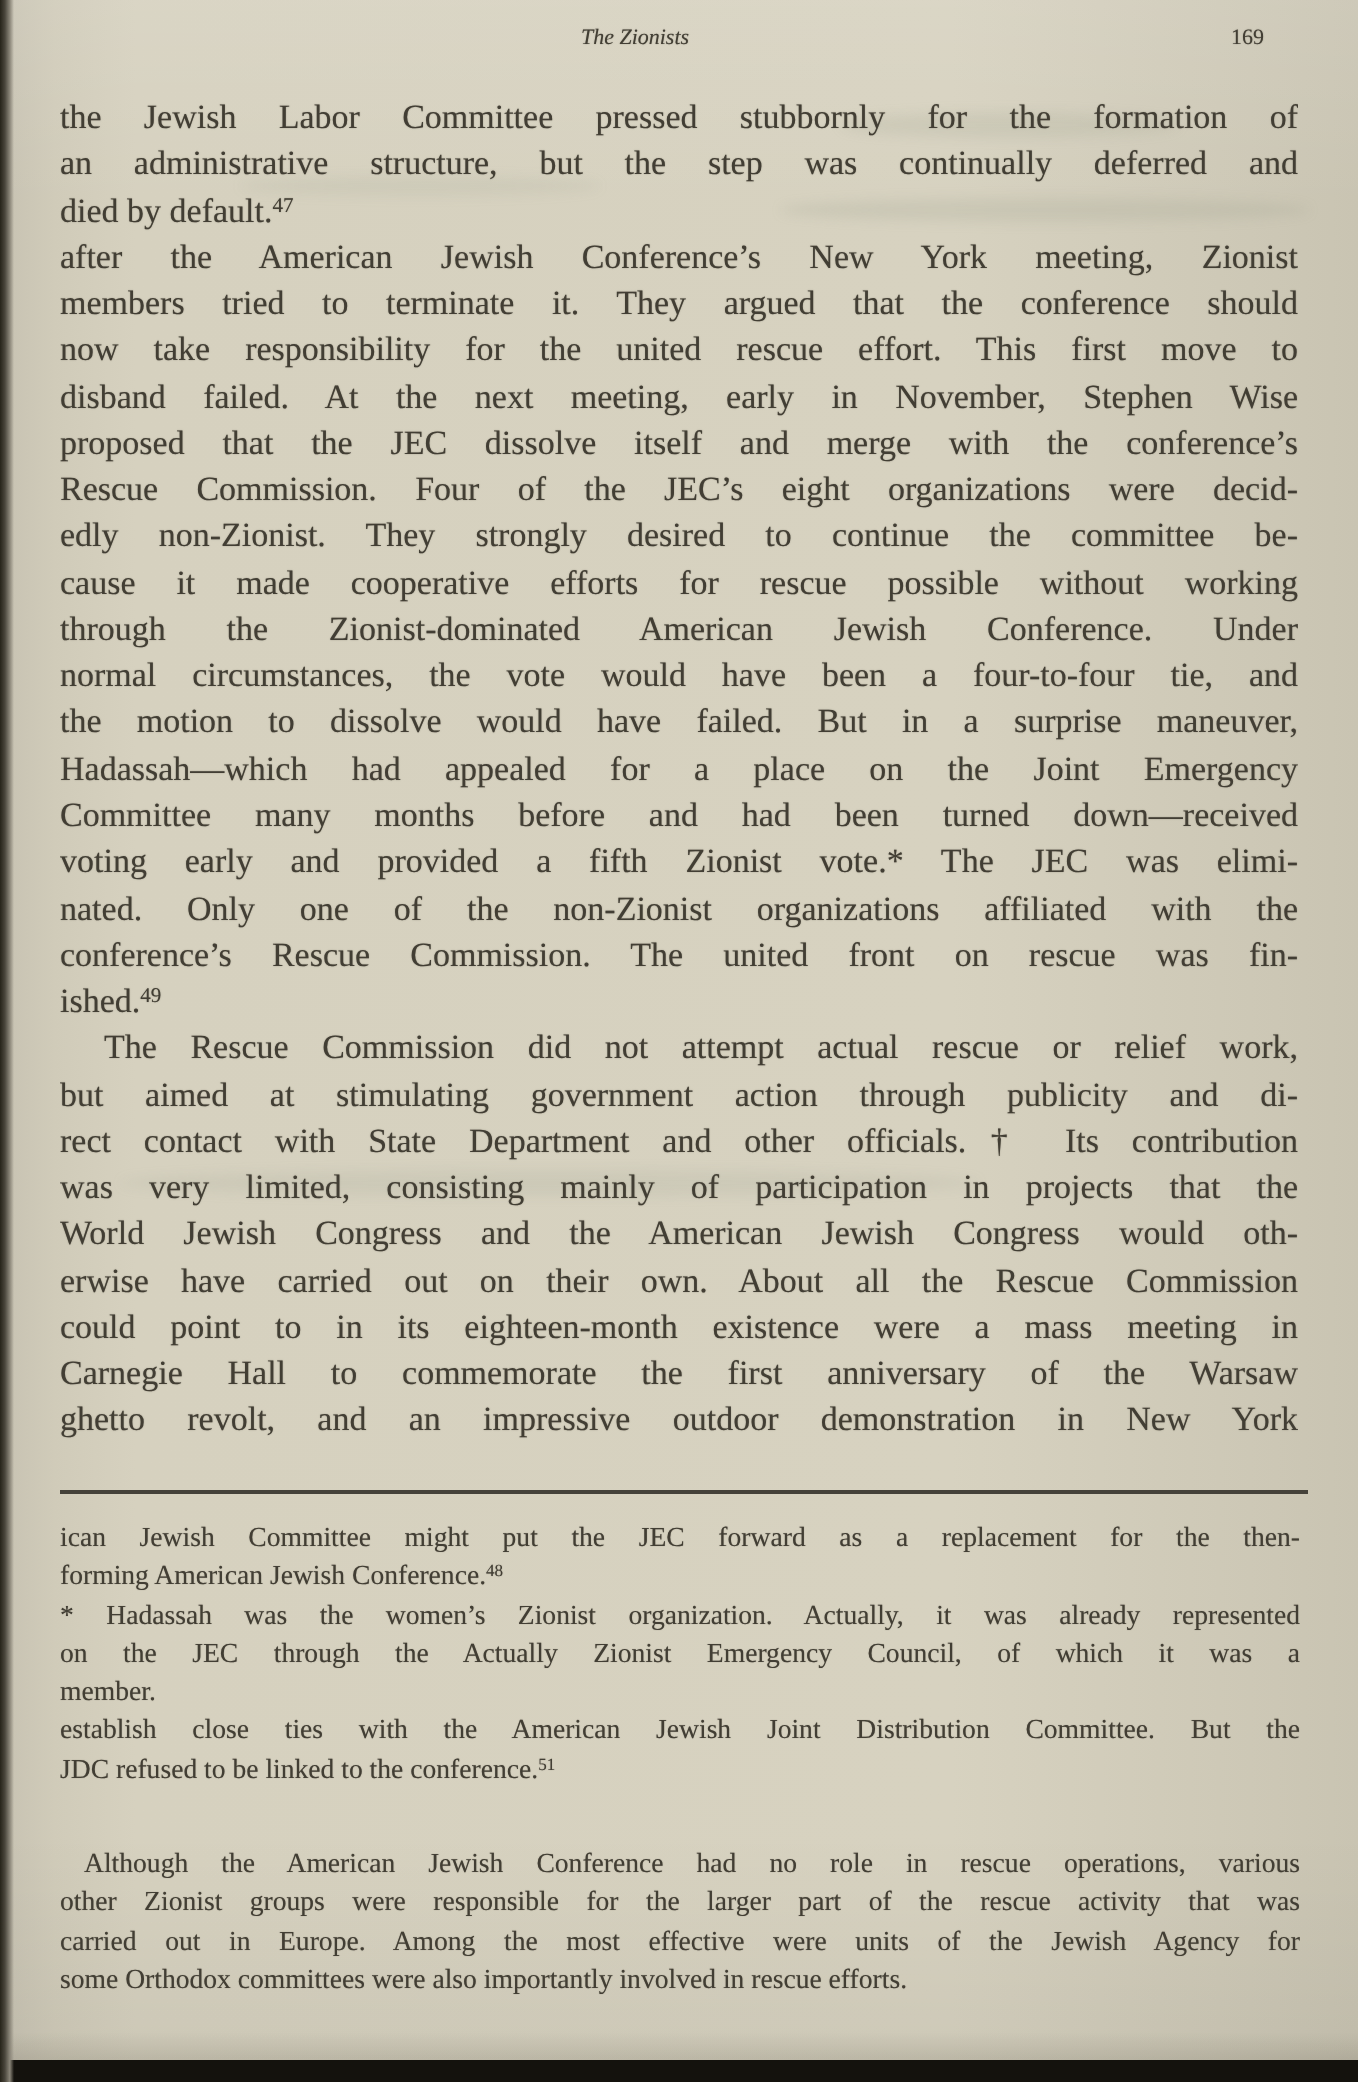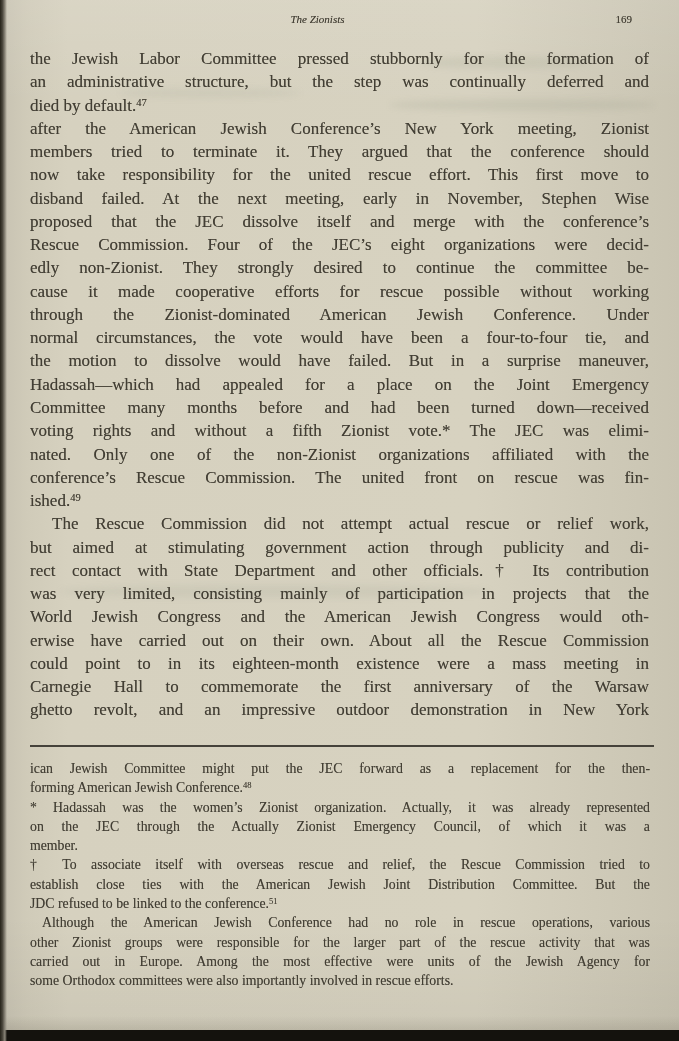--- a/index.html
+++ b/index.html
@@ -47,21 +47,21 @@
     position:absolute;top:745px;left:30px;width:624px;height:2px;
     background:#45423a;
   }
   .fn{
     position:absolute;top:759px;left:30px;width:620px;
     font-size:13.8px;line-height:19.3px;
   }
   .fn .line{height:19.3px;overflow:hidden;text-shadow:0 0 0.5px rgba(64,60,48,0.5);}
   .j{text-align:justify;text-align-last:justify;text-justify:inter-word;}
   .bt .ind{text-indent:22px;}
-  .fn .ind{text-indent:12px;}
+  .fn .ind{text-indent:12px;margin-top:28px;}
   sup{font-size:0.62em;position:relative;top:-0.45em;vertical-align:baseline;letter-spacing:0;}
   .smudge{position:absolute;filter:blur(3px);border-radius:50%;pointer-events:none;}
   .smudge.s1{left:420px;top:56px;width:170px;height:13px;background:rgba(142,148,128,0.14);}
   .smudge.s2{left:390px;top:99px;width:265px;height:12px;background:rgba(142,148,128,0.16);}
   .smudge.s3{left:60px;top:585px;width:430px;height:13px;background:rgba(142,148,128,0.12);}
   .smudge.s4{left:120px;top:88px;width:180px;height:10px;background:rgba(142,148,128,0.10);}
 </style>
 </head>
 <body>
 
@@ -86,21 +86,21 @@
       <div class="line j">disband failed. At the next meeting, early in November, Stephen Wise</div>
       <div class="line j">proposed that the JEC dissolve itself and merge with the conference’s</div>
       <div class="line j">Rescue Commission. Four of the JEC’s eight organizations were decid-</div>
       <div class="line j">edly non-Zionist. They strongly desired to continue the committee be-</div>
       <div class="line j">cause it made cooperative efforts for rescue possible without working</div>
       <div class="line j">through the Zionist-dominated American Jewish Conference. Under</div>
       <div class="line j">normal circumstances, the vote would have been a four-to-four tie, and</div>
       <div class="line j">the motion to dissolve would have failed. But in a surprise maneuver,</div>
       <div class="line j">Hadassah—which had appealed for a place on the Joint Emergency</div>
       <div class="line j">Committee many months before and had been turned down—received</div>
-      <div class="line j">voting rights and without a fifth Zionist vote.* The JEC was elimi-</div>
+      <div class="line j">voting early and provided a fifth Zionist vote.* The JEC was elimi-</div>
       <div class="line j">nated. Only one of the non-Zionist organizations affiliated with the</div>
       <div class="line j">conference’s Rescue Commission. The united front on rescue was fin-</div>
       <div class="line">ished.<sup>49</sup></div>
       <div class="line j ind">The Rescue Commission did not attempt actual rescue or relief work,</div>
       <div class="line j">but aimed at stimulating government action through publicity and di-</div>
       <div class="line j">rect contact with State Department and other officials.† Its contribution</div>
       <div class="line j">was very limited, consisting mainly of participation in projects that the</div>
       <div class="line j">World Jewish Congress and the American Jewish Congress would oth-</div>
       <div class="line j">erwise have carried out on their own. About all the Rescue Commission</div>
       <div class="line j">could point to in its eighteen-month existence were a mass meeting in</div>
@@ -109,21 +109,20 @@
     </div>
 
   <div class="fn-rule"></div>
 
   <div class="fn" id="footnotes">
       <div class="line j">ican Jewish Committee might put the JEC forward as a replacement for the then-</div>
       <div class="line">forming American Jewish Conference.<sup>48</sup></div>
       <div class="line j">* Hadassah was the women’s Zionist organization. Actually, it was already represented</div>
       <div class="line j">on the JEC through the Actually Zionist Emergency Council, of which it was a</div>
       <div class="line">member.</div>
-      <div class="line j">† To associate itself with overseas rescue and relief, the Rescue Commission tried to</div>
       <div class="line j">establish close ties with the American Jewish Joint Distribution Committee. But the</div>
       <div class="line">JDC refused to be linked to the conference.<sup>51</sup></div>
       <div class="line j ind">Although the American Jewish Conference had no role in rescue operations, various</div>
       <div class="line j">other Zionist groups were responsible for the larger part of the rescue activity that was</div>
       <div class="line j">carried out in Europe. Among the most effective were units of the Jewish Agency for</div>
       <div class="line">some Orthodox committees were also importantly involved in rescue efforts.</div>
     </div>
 
   <div class="bottom-shade"></div>
   <div class="bottom-bar"></div>

